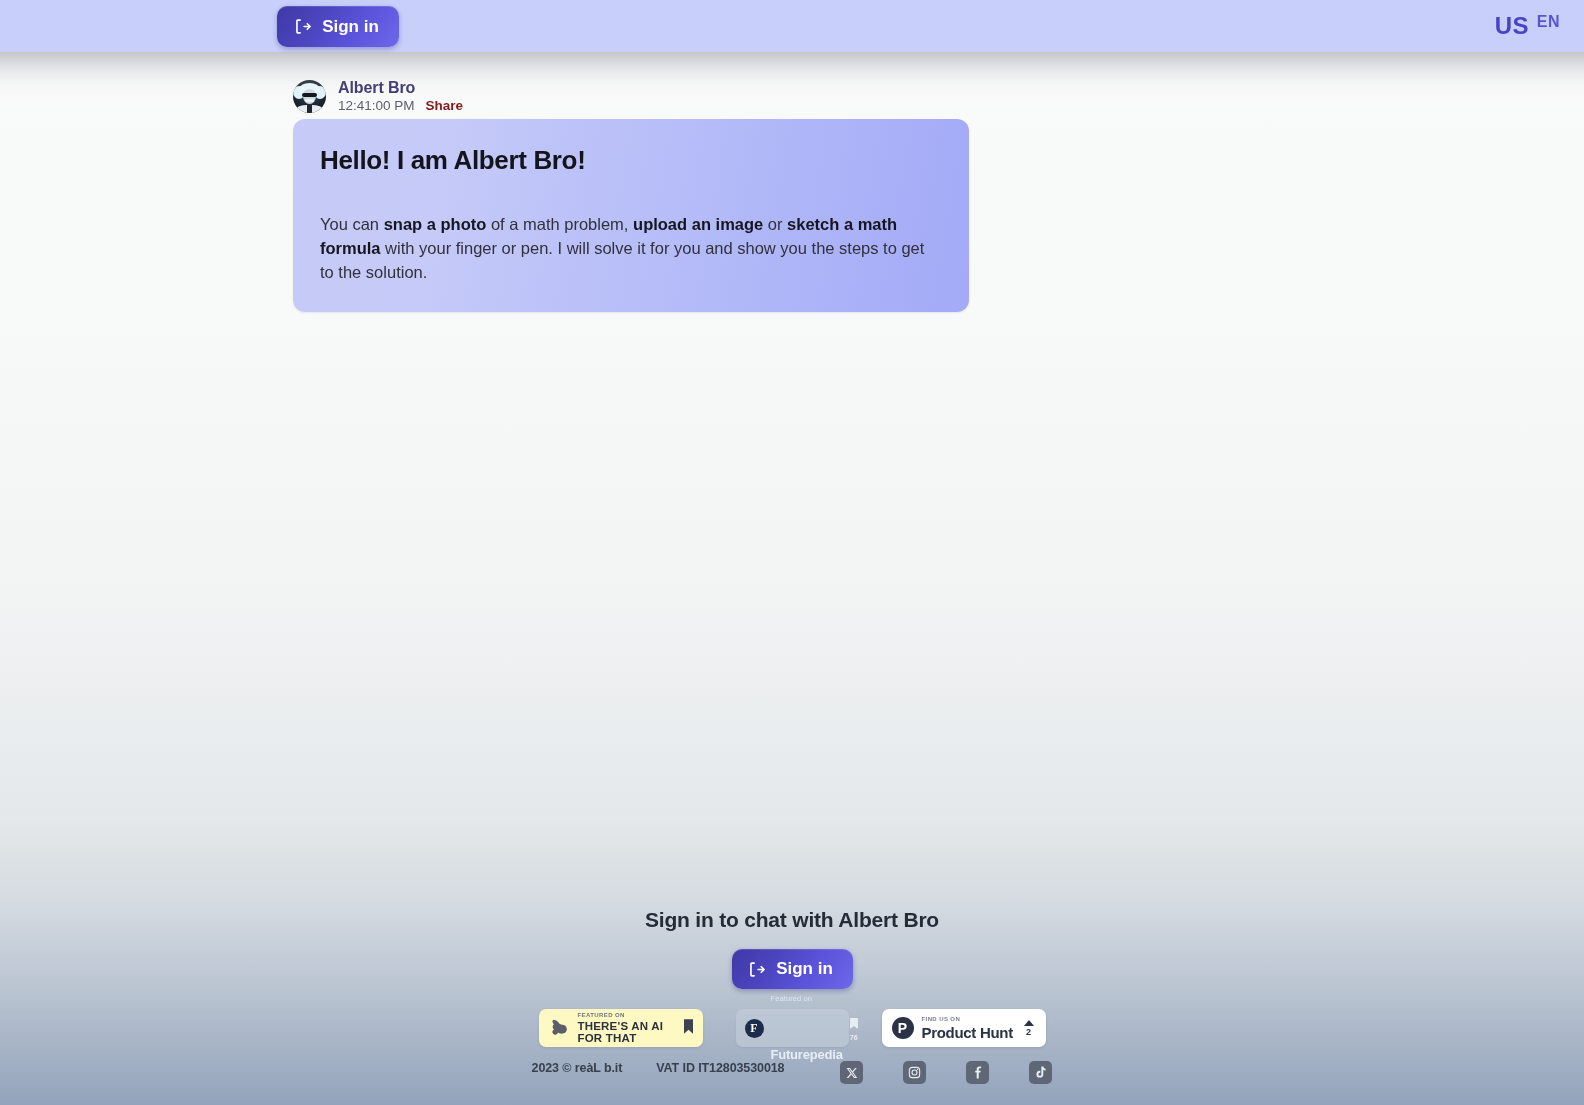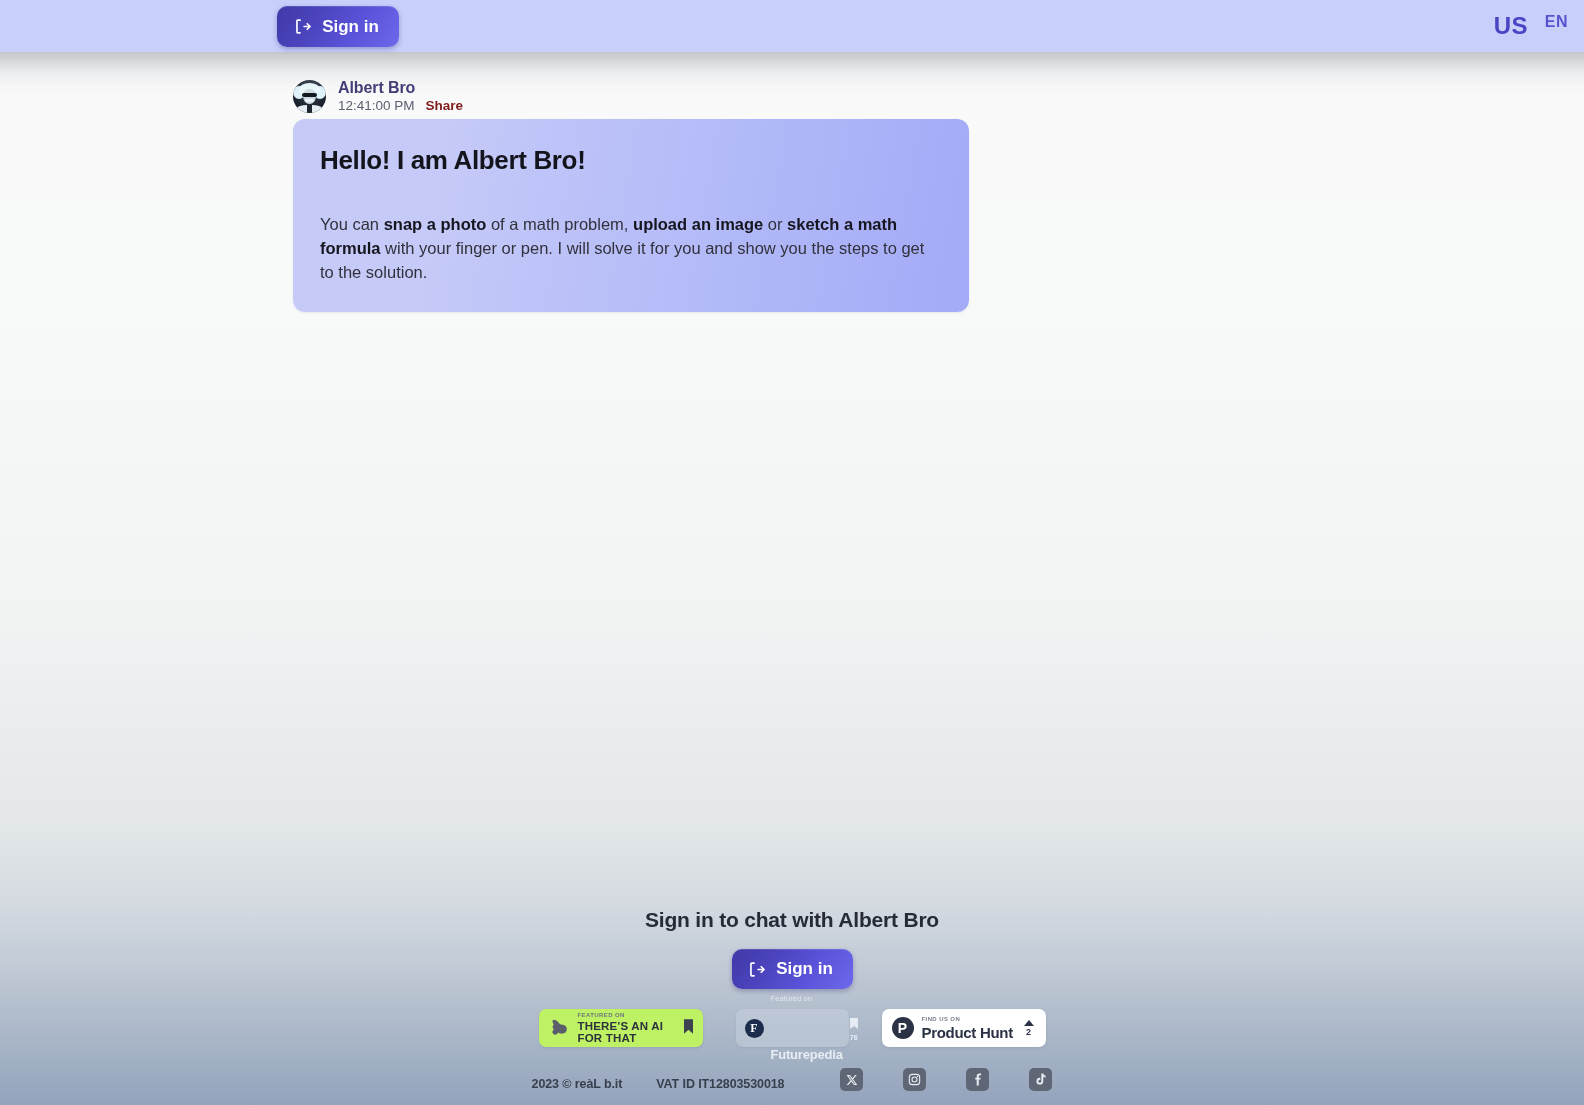--- a/index.html
+++ b/index.html
@@ -71,26 +71,26 @@
     top: 6px;
     width: 122px;
     height: 41px;
     font-size: 17px;
     justify-content: center;
     padding-right: 4px;
   }
 
   #locale {
     position: absolute;
-    right: 16px;
+    right: 24px;
     top: 0;
     height: 52px;
     display: flex;
     align-items: center;
-    gap: 17px;
+    gap: 8px;
   }
   #locale .country {
     font-size: 24px;
     font-weight: bold;
     color: #4a43c4;
     letter-spacing: 0.3px;
   }
   #locale .lang {
     font-size: 16px;
     font-weight: bold;
@@ -261,21 +261,21 @@
   .badge .name { font-weight: bold; }
   .badge .count {
     display: flex; flex-direction: column;
     align-items: center; justify-content: center;
     gap: 1px;
   }
 
   
   #badge-taaft {
     width: 164px; height: 38px;
-    background: #bef264;
+    background: #fef9c3;
     padding: 0 10px 0 11px;
     gap: 8px;
     box-shadow: 0 1px 3px rgba(70,80,100,0.16);
   }
   #badge-taaft .logo { width: 20px; height: 24px; color: #5a5f6b; }
   #badge-taaft .txt { gap: 3px; color: #2c313c; }
   #badge-taaft .kicker { color: #6e747f; font-size: 6px; }
   #badge-taaft .name { font-size: 11.5px; letter-spacing: 0.2px; }
   #badge-taaft .mark { margin-left: auto; color: #3c4250; }
 
@@ -321,21 +321,21 @@
     border-left: 5px solid transparent;
     border-right: 5px solid transparent;
     border-bottom: 6px solid #2b3245;
   }
   #badge-ph .count .n { font-size: 9px; font-weight: bold; }
 
   
   #footer {
     width: 1584px;
     display: flex;
-    align-items: flex-end;
+    align-items: flex-start;
     justify-content: center;
     gap: 34px;
     height: 30px;
   }
   #footer .legal {
     font-size: 12.5px;
     font-weight: bold;
     color: #38404e;
     letter-spacing: -0.1px;
   }

